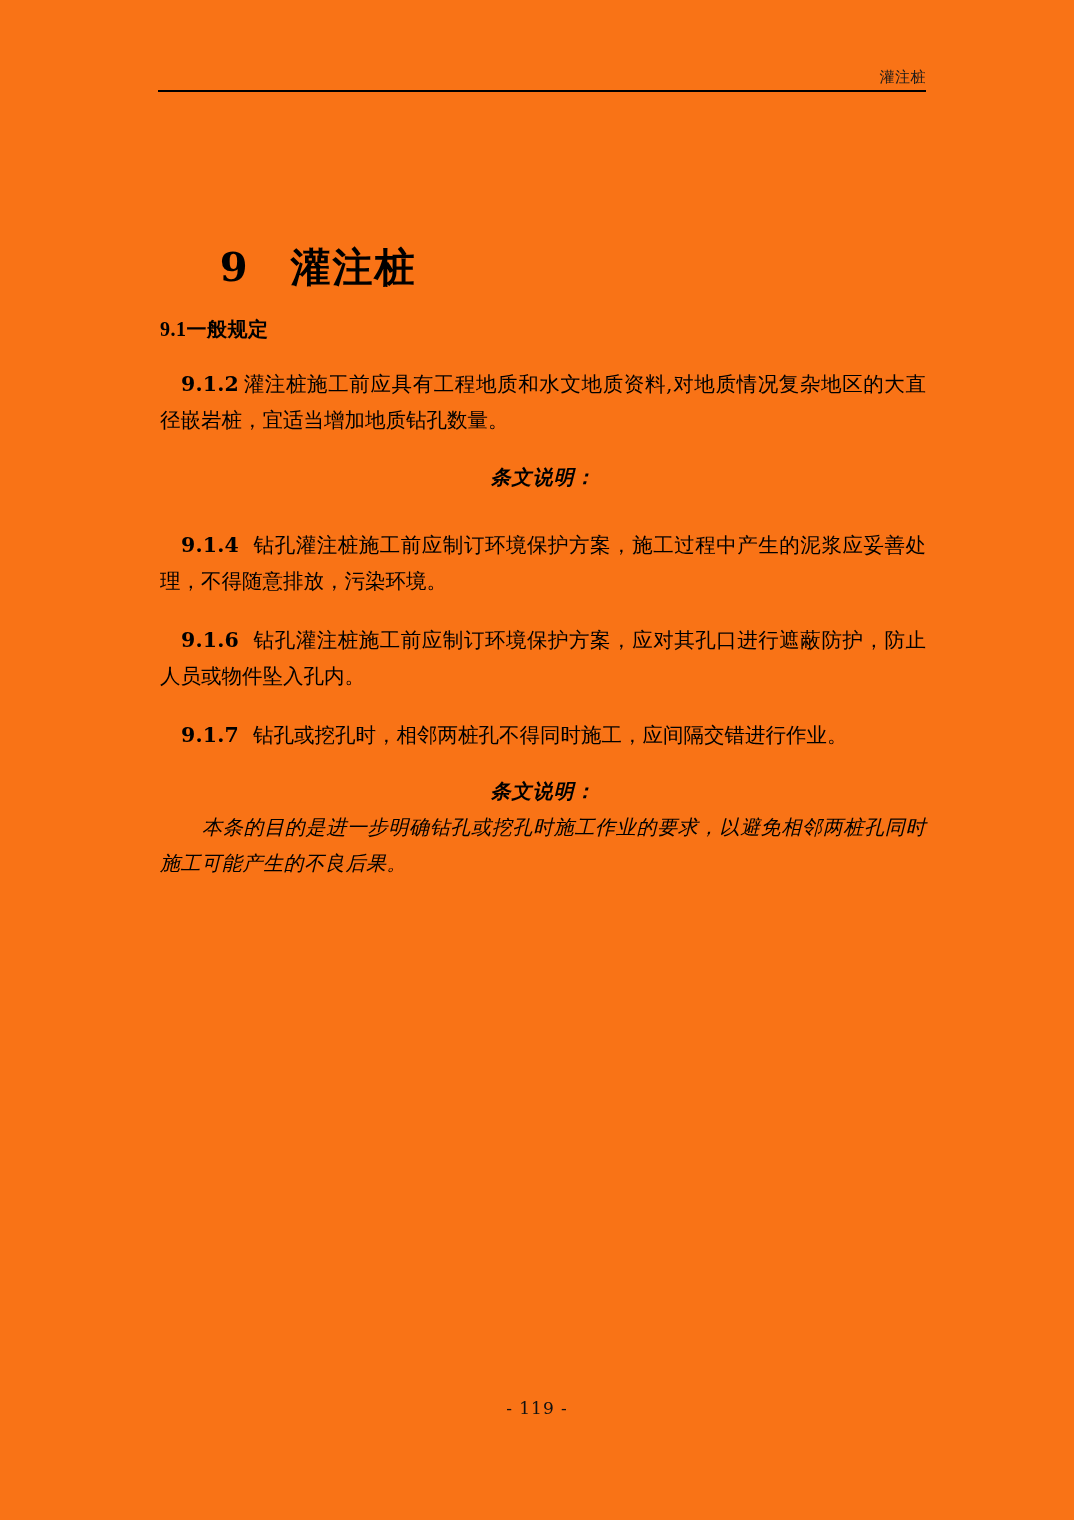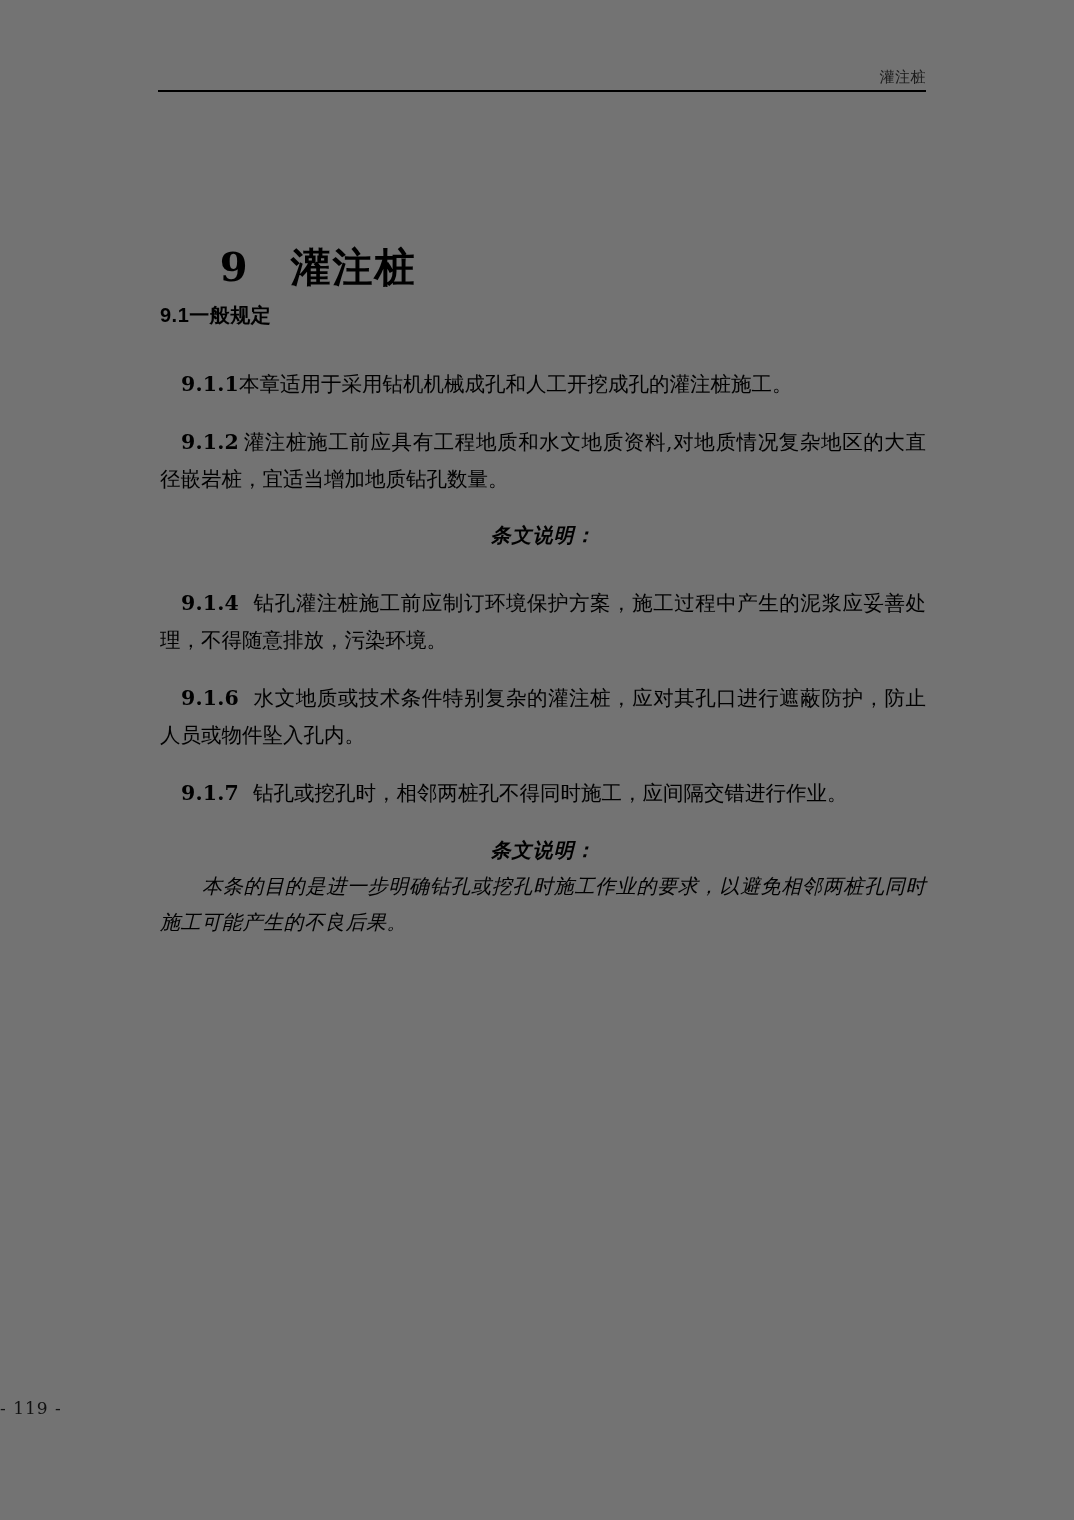--- a/index.html
+++ b/index.html
@@ -9,21 +9,21 @@
     background: #ffffff;
   }
   body {
     font-family: "DejaVu Serif", "Liberation Serif", serif;
     color: #000000;
   }
   .page {
     position: relative;
     width: 1074px;
     height: 1520px;
-    background: #737373;
+    background: #f97316;
     overflow: hidden;
     box-sizing: border-box;
   }
 
   
   .header-zone {
     position: absolute;
     left: 158px;
     top: 68px;
     width: 768px;
@@ -61,22 +61,22 @@
   .chapter-name {
     font-family: "DejaVu Sans", "Liberation Sans", sans-serif;
     font-weight: bold;
     letter-spacing: 2px;
   }
 
   
   .section-heading {
     position: absolute;
     left: 160px;
-    top: 302px;
-    font-family: Liberation Sans, sans-serif;
+    top: 316px;
+    font-family: Liberation Serif, serif;
     font-size: 20px;
     font-weight: bold;
     letter-spacing: 0.5px;
     line-height: 1.3;
   }
 
   
   .body-col {
     position: absolute;
     left: 160px;
@@ -134,20 +134,21 @@
   }
 
   .spacer-lg { height: 14px; }
 
   
   .footer {
     position: absolute;
     left: 0;
     top: 1398px;
     width: 1074px;
+    text-align: center;
     font-family: "DejaVu Serif", "Liberation Serif", serif;
     font-size: 17px;
     letter-spacing: 1px;
     color: #111111;
   }
 </style>
 </head>
 <body>
 
 <div class="page">
@@ -158,35 +159,34 @@
   </div>
 
   <div class="chapter-title">
     <span class="chapter-num">9</span><span>  </span><span class="chapter-name">灌注桩</span>
   </div>
 
   <div class="section-heading">9.1一般规定</div>
 
   <div class="body-col">
 
-    <p class="clause"><span class="indent"></span><span class="clause-num">9.1.1</span><span>本章适用于采用钻机机械成孔和人工开挖成孔的灌注桩施工。</span></p>
 
     <p class="clause"><span class="indent"></span><span class="clause-num">9.1.2</span><span class="gap-sm"></span><span>灌注桩施工前应具有工程地质和水文地质资料,对地质情况复杂地区的大直径嵌岩桩，宜适当增加地质钻孔数量。</span></p>
 
 
     <div class="explain-block">
       <p class="explain-title">条文说明：</p>
     </div>
 
     <div class="spacer-lg"></div>
 
     <p class="clause"><span class="indent"></span><span class="clause-num">9.1.4</span><span class="gap-md"></span><span>钻孔灌注桩施工前应制订环境保护方案，施工过程中产生的泥浆应妥善处理，不得随意排放，污染环境。</span></p>
 
 
-    <p class="clause"><span class="indent"></span><span class="clause-num">9.1.6</span><span class="gap-md"></span><span>水文地质或技术条件特别复杂的灌注桩，应对其孔口进行遮蔽防护，防止人员或物件坠入孔内。</span></p>
+    <p class="clause"><span class="indent"></span><span class="clause-num">9.1.6</span><span class="gap-md"></span><span>钻孔灌注桩施工前应制订环境保护方案，应对其孔口进行遮蔽防护，防止人员或物件坠入孔内。</span></p>
 
     <p class="clause"><span class="indent"></span><span class="clause-num">9.1.7</span><span class="gap-md"></span><span>钻孔或挖孔时，相邻两桩孔不得同时施工，应间隔交错进行作业。</span></p>
 
     <div class="explain-block">
       <p class="explain-title">条文说明：</p>
       <p class="explain-body"><span class="indent2"></span><span>本条的目的是进一步明确钻孔或挖孔时施工作业的要求，以避免相邻两桩孔同时施工可能产生的不良后果。</span></p>
     </div>
 
   </div>
 

